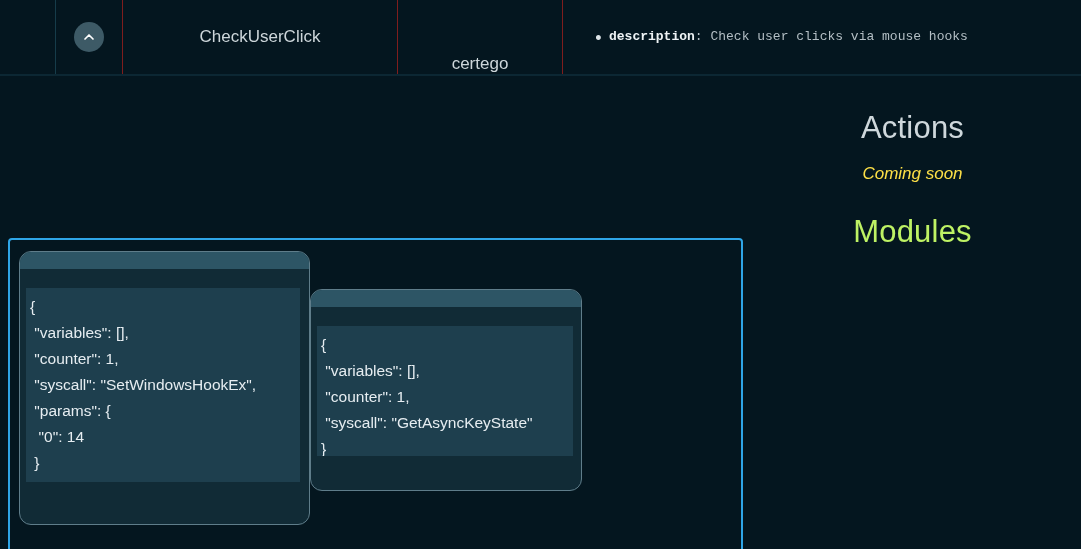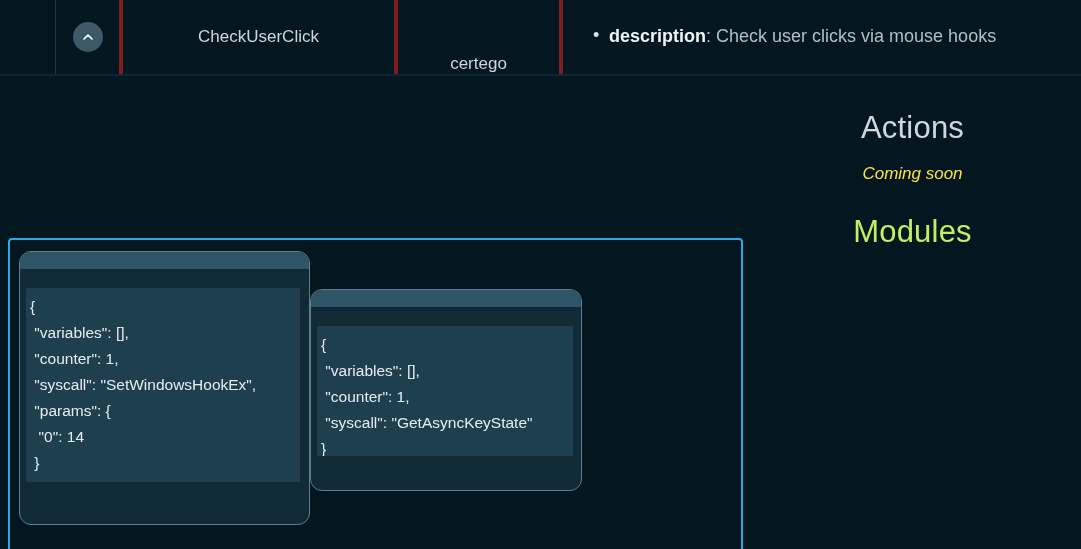--- a/index.html
+++ b/index.html
@@ -33,21 +33,21 @@
     align-items: stretch;
     border-bottom: 2px solid #0c2733;
     background: #04161f;
     box-sizing: border-box;
   }
   .cell {
     display: flex;
     align-items: center;
     justify-content: center;
     box-sizing: border-box;
-    border-right: 4px solid #7f1d1d;
+    border-right: 1px solid #7f1d1d;
     font-size: 17px;
     color: #cdd6da;
     padding: 0 8px;
   }
   .cell-spacer { width: 56px; border-right: 1px solid #163c4a; }
   .cell-toggle { width: 67px; }
   .cell-name   { width: 275px; }
   .cell-org    { width: 165px; align-items: flex-end; }
   .cell-desc {
     flex: 1 1 auto;
@@ -66,22 +66,23 @@
     justify-content: center;
     cursor: pointer;
     padding: 0;
   }
   .toggle-btn svg { display: block; }
 
   .desc-list {
     margin: 0;
     padding: 0 0 0 46px;
     list-style: none;
-    font-size: 18px;
+    font-size: 13px;
     line-height: 1.3;
+    font-family: Liberation Mono, monospace;
   }
   .desc-list li {
     position: relative;
     color: #b4bfc5;
   }
   .desc-list li::before {
     content: "\2022";
     position: absolute;
     left: -16px;
     top: -1px;

